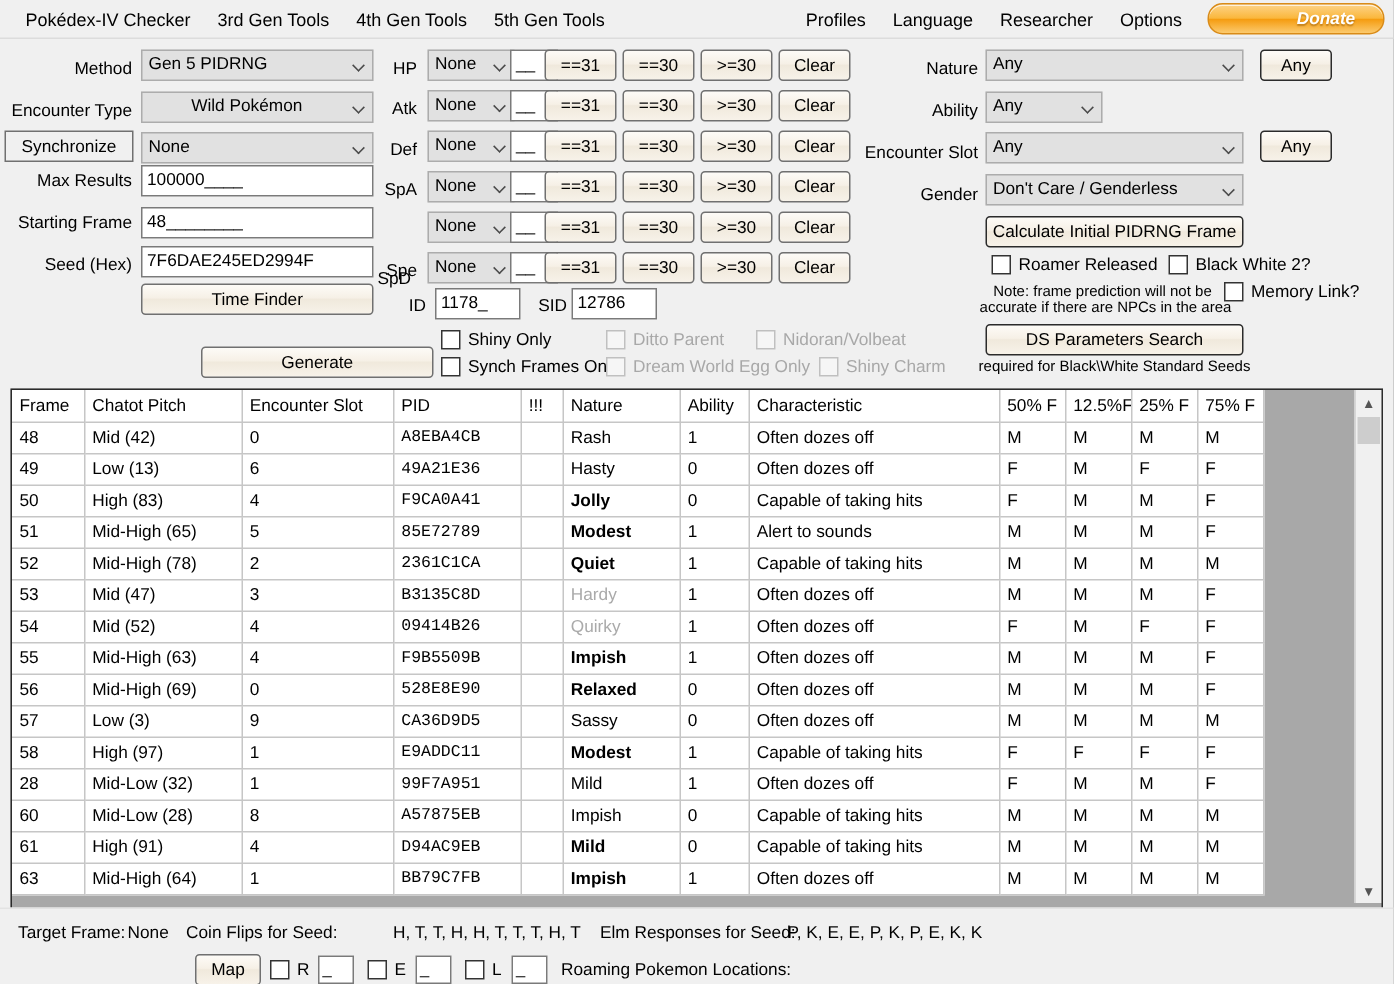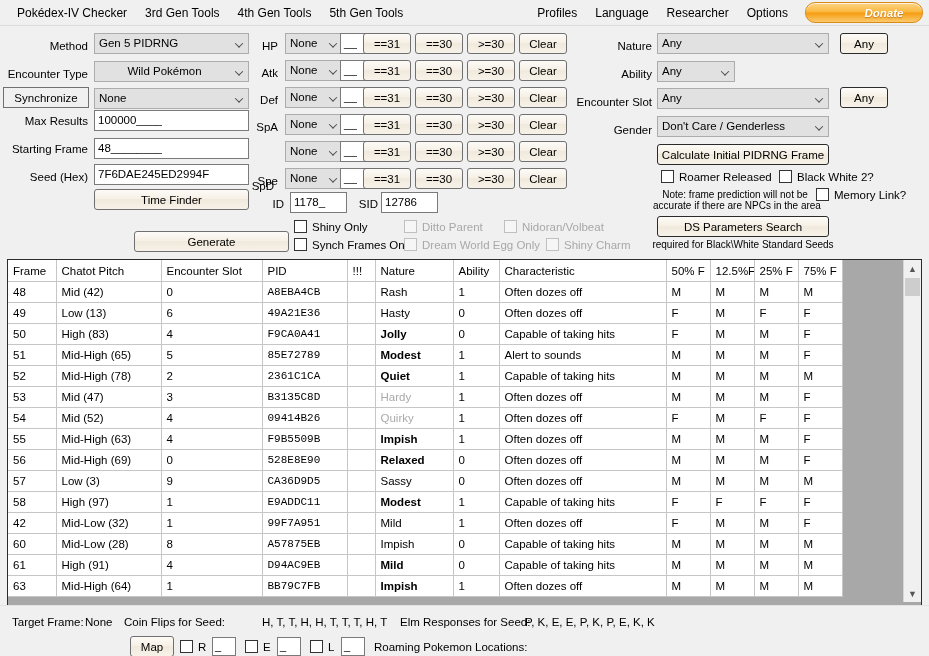--- a/index.html
+++ b/index.html
@@ -601,21 +601,21 @@
           <td></td>
           <td class="nat-bold">Modest</td>
           <td>1</td>
           <td>Capable of taking hits</td>
           <td>F</td>
           <td>F</td>
           <td>F</td>
           <td>F</td>
         </tr>
         <tr>
-          <td>42</td>
+          <td>28</td>
           <td>Mid-Low (32)</td>
           <td>1</td>
           <td class="mono">99F7A951</td>
           <td></td>
           <td>Mild</td>
           <td>1</td>
           <td>Often dozes off</td>
           <td>F</td>
           <td>M</td>
           <td>M</td>

